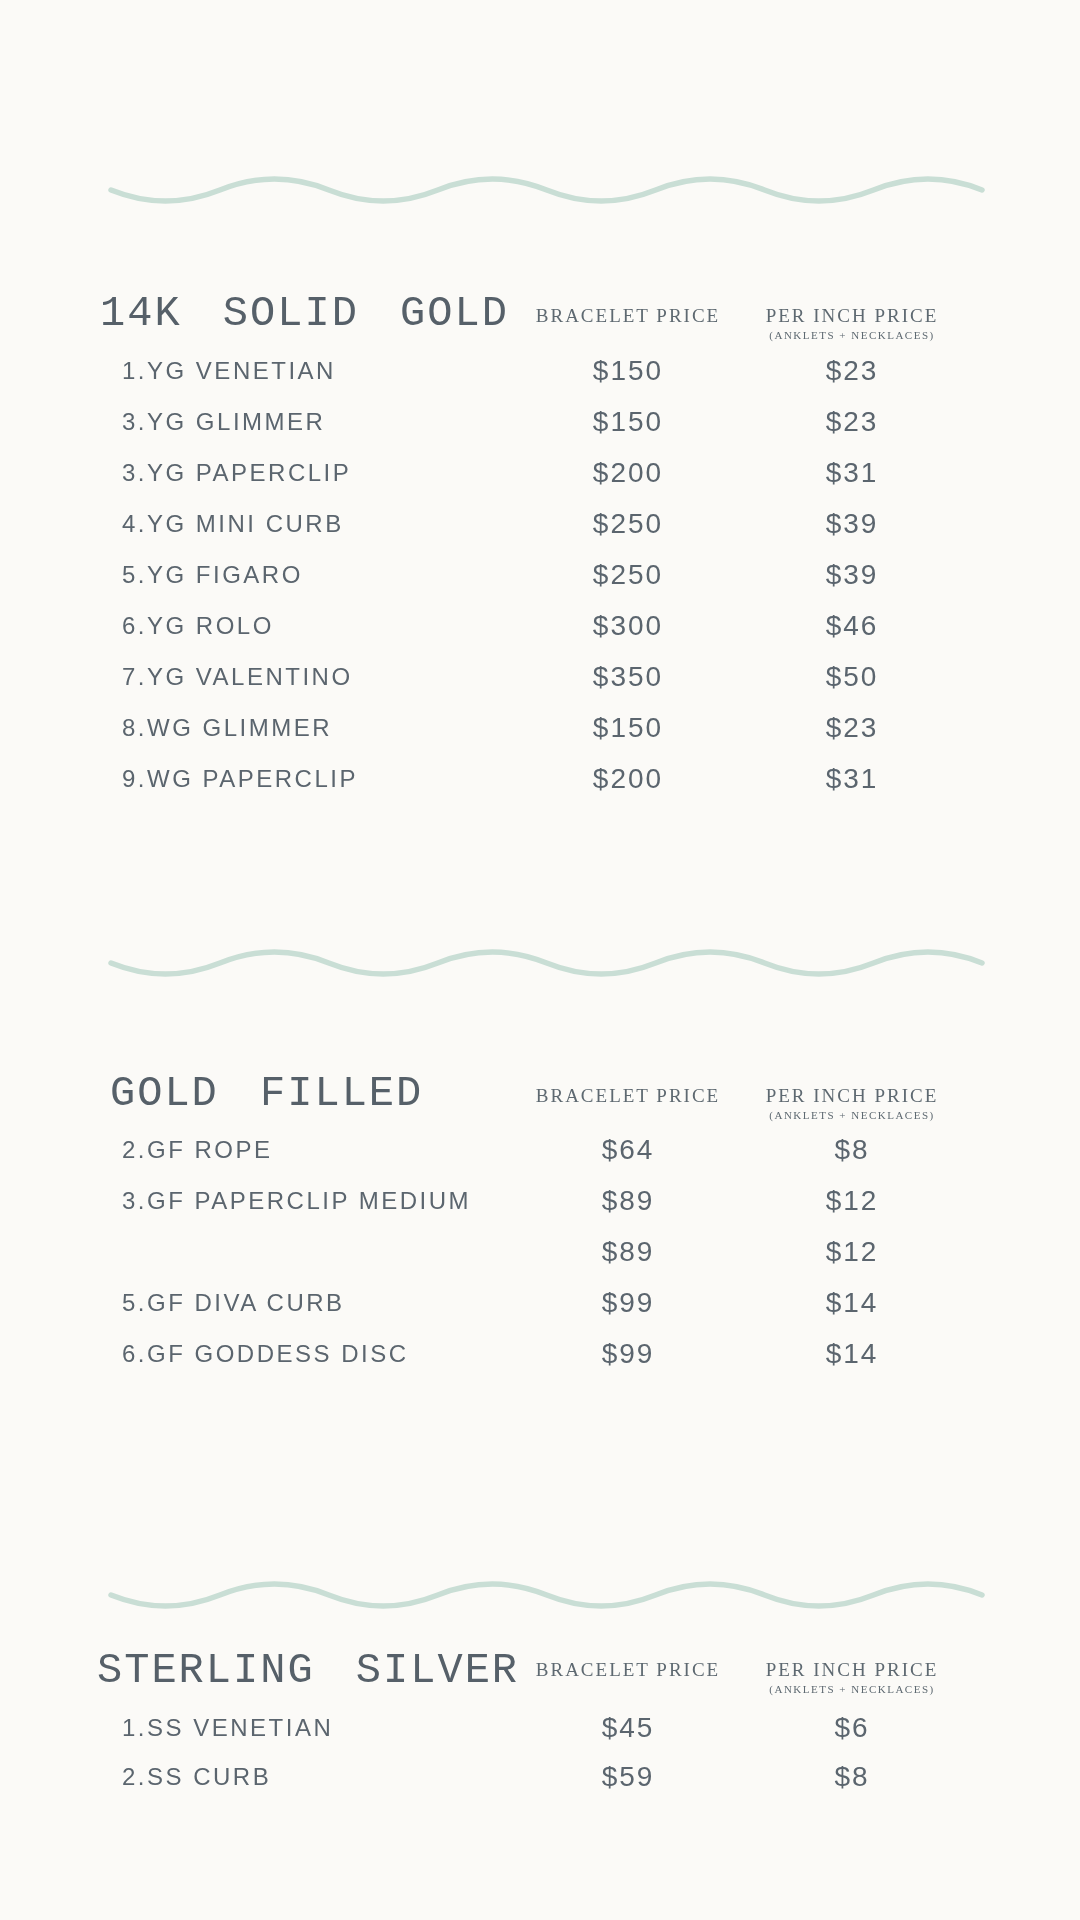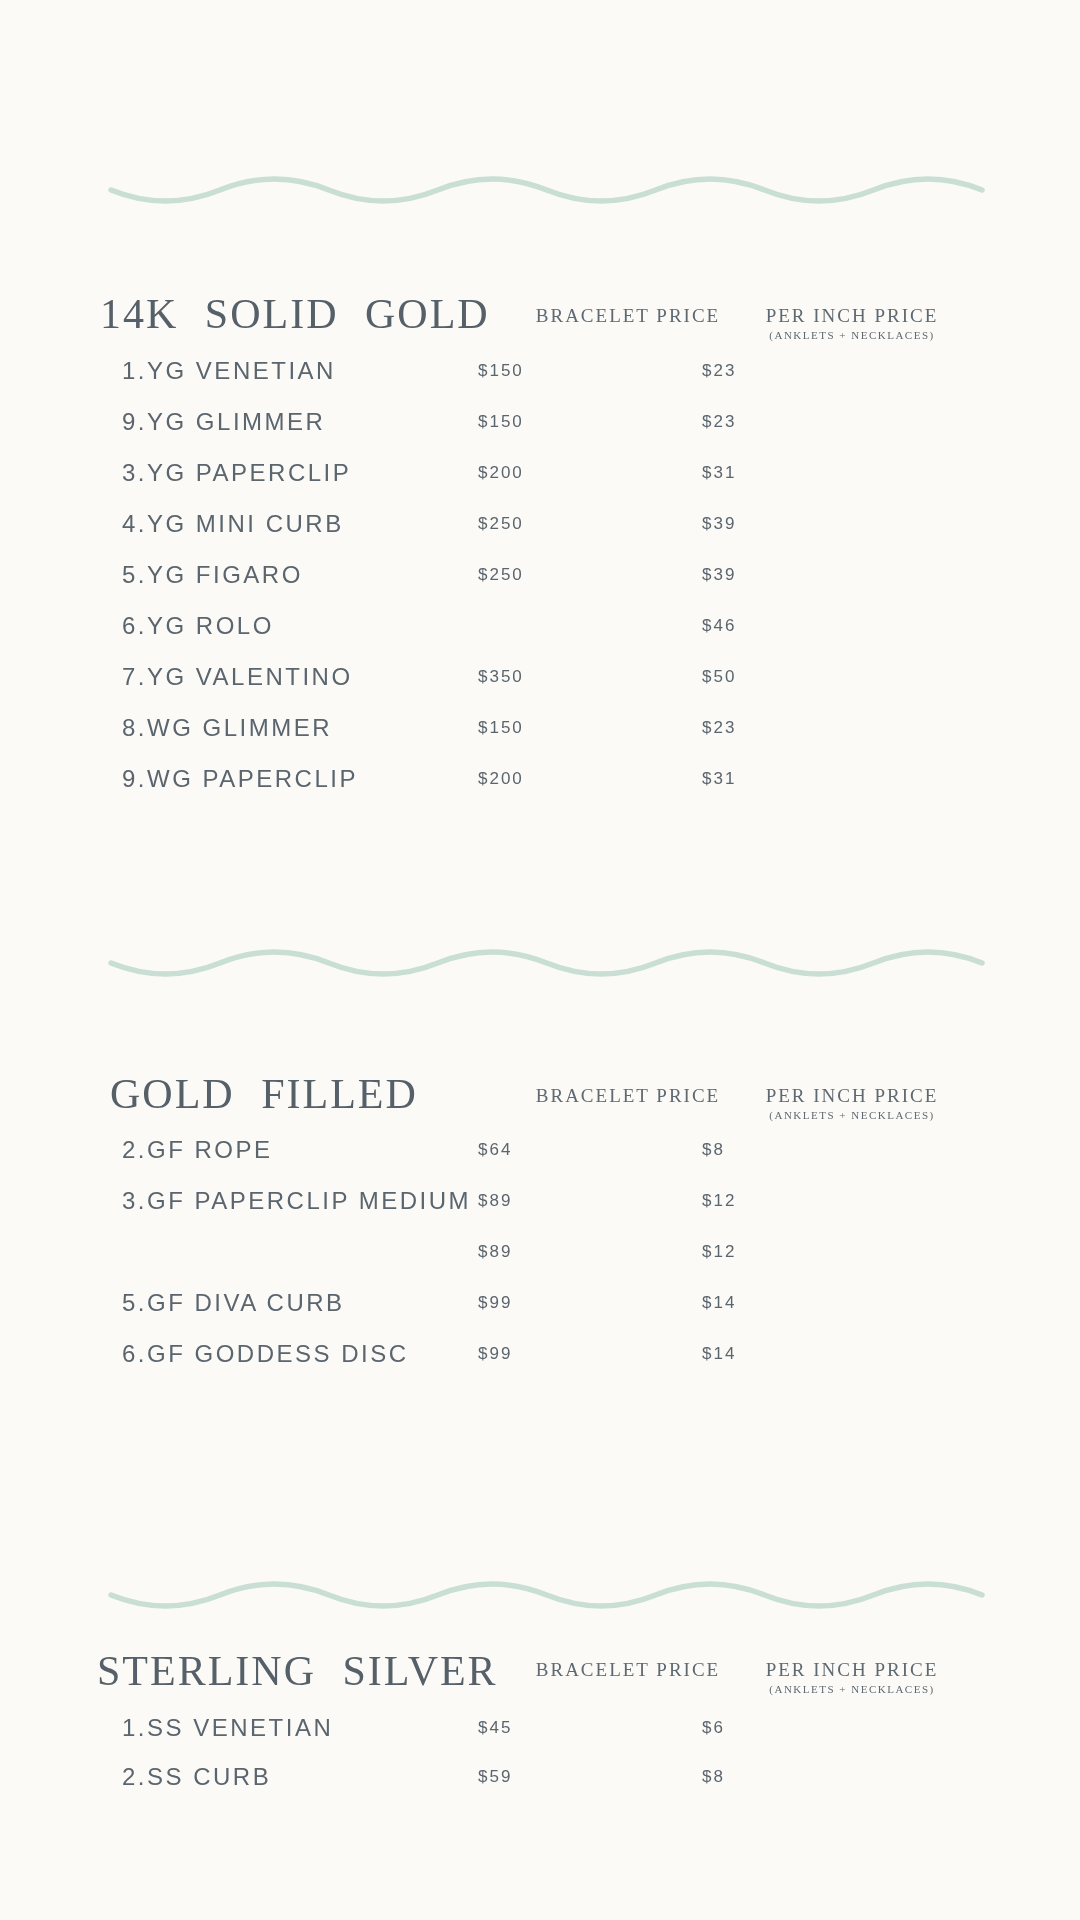--- a/index.html
+++ b/index.html
@@ -15,21 +15,21 @@
   .wave{position:absolute;left:108px;width:877px;height:34px;}
   .wave svg{display:block;width:100%;height:100%;overflow:visible;}
   .wave path{fill:none;stroke:var(--wave,#c9ded5);stroke-width:5.5;stroke-linecap:round;}
   .wave-1{top:173px;}
   .wave-2{top:946px;}
   .wave-3{top:1578px;}
   
   .sec-title{
     position:absolute;
     margin:0;
-    font-family:Liberation Serif, serif;
+    font-family:Liberation Mono, monospace;
     font-weight:400;
     font-size:42px;
     line-height:1;
     letter-spacing:2px;
     word-spacing:14px;
     color:var(--heading,#566069);
     white-space:nowrap;
   }
   .s1-title{top:293px;left:100px;}
   .s2-title{top:1073px;left:110px;}
@@ -62,22 +62,22 @@
   .s3-rows .row{height:49px;}
   .item-name{
     position:absolute;left:108px;top:50%;transform:translateY(-50%);
     font-size:24px;letter-spacing:2.5px;
     color:var(--text,#5b656e);
     white-space:nowrap;
     margin-left:14px;
   }
   .price{
     position:absolute;top:50%;transform:translateY(-50%);
-    width:300px;
-    font-size:17px;letter-spacing:2px;
+    width:300px;text-align:center;
+    font-size:28px;letter-spacing:2px;
     color:var(--text,#5b656e);
     white-space:nowrap;
   }
   .price-bracelet{left:478px;}
   .price-perinch{left:702px;}
 </style>
 </head>
 <body>
 
 <div class="canvas" style="--bg: #fbfaf7; --wave: #c9ded5; --heading: #566069; --label: #5e6971; --text: #5b656e;">
@@ -93,41 +93,42 @@
     <div class="col-label col-bracelet">BRACELET PRICE</div>
     <div class="col-label col-perinch">PER INCH PRICE</div>
     <div class="col-note col-perinch">(ANKLETS + NECKLACES)</div>
     <div class="rows s1-rows">
         <div class="row">
           <span class="item-name">1.YG VENETIAN</span>
           <span class="price price-bracelet">$150</span>
           <span class="price price-perinch">$23</span>
         </div>
         <div class="row">
-          <span class="item-name">9.YG GLIMMER</span>
+          <span class="item-name">3.YG GLIMMER</span>
           <span class="price price-bracelet">$150</span>
           <span class="price price-perinch">$23</span>
         </div>
         <div class="row">
           <span class="item-name">3.YG PAPERCLIP</span>
           <span class="price price-bracelet">$200</span>
           <span class="price price-perinch">$31</span>
         </div>
         <div class="row">
           <span class="item-name">4.YG MINI CURB</span>
           <span class="price price-bracelet">$250</span>
           <span class="price price-perinch">$39</span>
         </div>
         <div class="row">
           <span class="item-name">5.YG FIGARO</span>
           <span class="price price-bracelet">$250</span>
           <span class="price price-perinch">$39</span>
         </div>
         <div class="row">
           <span class="item-name">6.YG ROLO</span>
+          <span class="price price-bracelet">$300</span>
           <span class="price price-perinch">$46</span>
         </div>
         <div class="row">
           <span class="item-name">7.YG VALENTINO</span>
           <span class="price price-bracelet">$350</span>
           <span class="price price-perinch">$50</span>
         </div>
         <div class="row">
           <span class="item-name">8.WG GLIMMER</span>
           <span class="price price-bracelet">$150</span>

